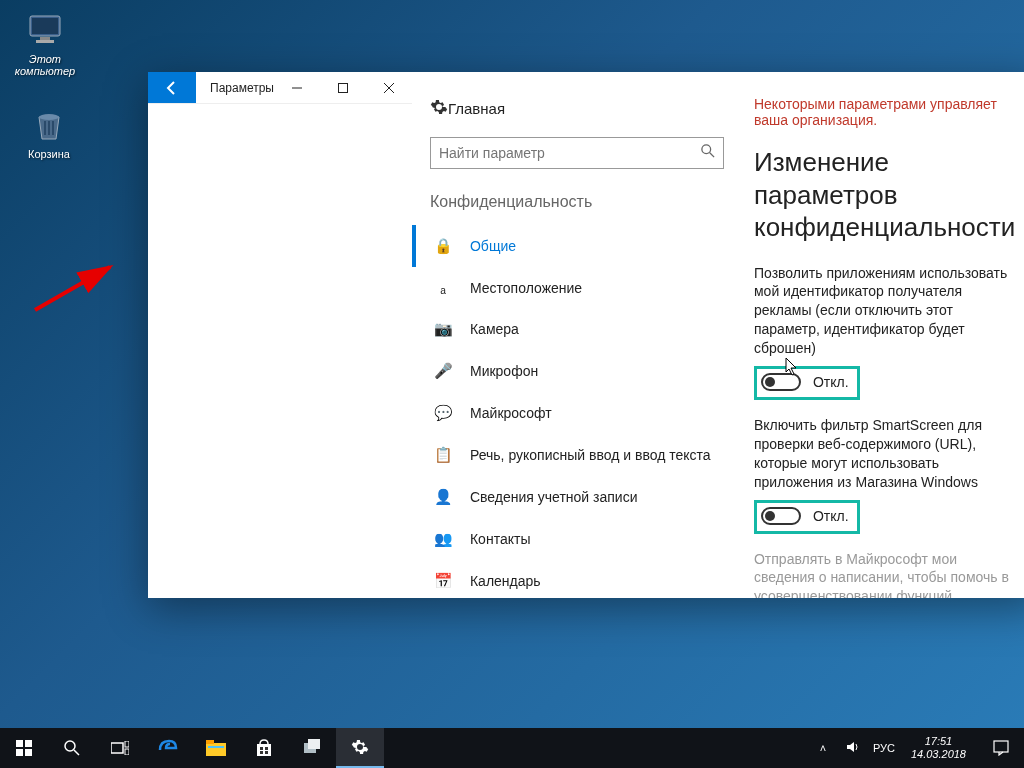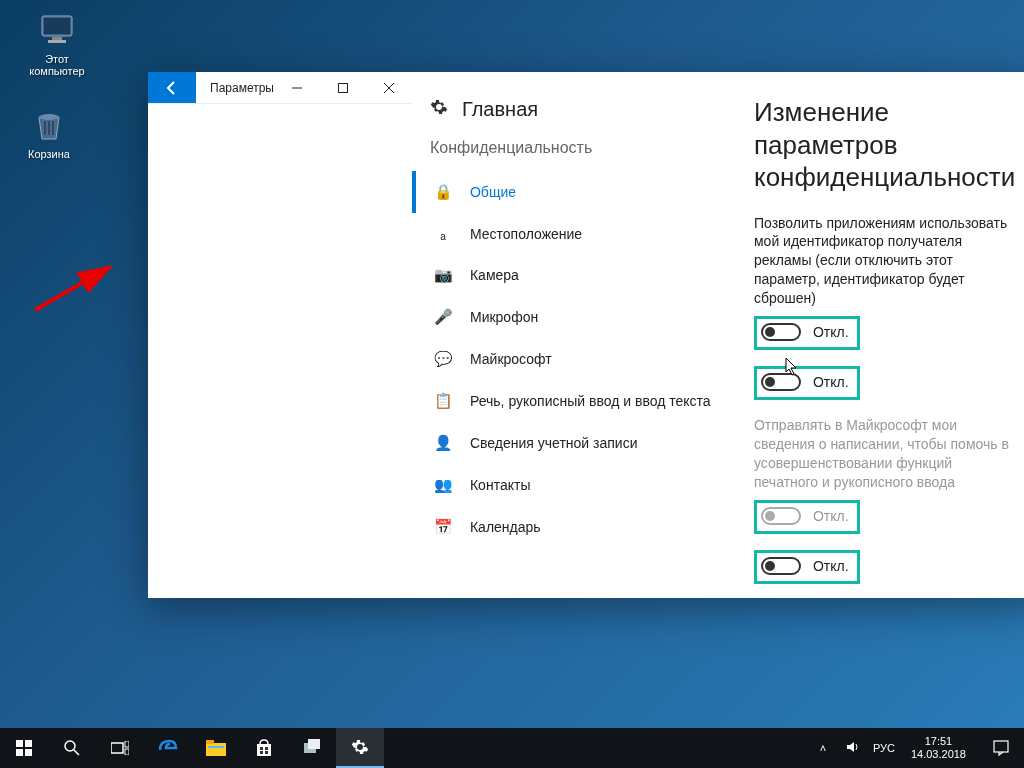--- a/index.html
+++ b/index.html
@@ -3,37 +3,37 @@
 <meta charset="utf-8">
 <style>
 * { margin: 0; padding: 0; box-sizing: border-box; font-family: "Segoe UI", Tahoma, sans-serif; }
 html, body { width: 1024px; height: 768px; overflow: hidden; }
 body { background: linear-gradient(135deg, #0a3d62 0%, #1e5a8e 40%, #2a7cb8 100%); position: relative; }
 
 
 .desktop-icon { position: absolute; width: 74px; text-align: center; color: #fff; font-size: 11px; cursor: pointer; }
 .desktop-icon .ico { width: 40px; height: 40px; margin: 0 auto 3px; display: flex; align-items: center; justify-content: center; }
 .desktop-icon .lbl { text-shadow: 1px 1px 2px rgba(0,0,0,.6); }
-#di-pc { top: 10px; left: 20px; }
+#di-pc { top: 10px; left: 8px; font-style: italic; }
 #di-bin { top: 105px; left: 12px; }
 
 
 .arrow-annot { position: absolute; top: 255px; left: 30px; width: 90px; height: 60px; pointer-events: none; }
 
 
 .settings-window { position: absolute; top: 72px; left: 116px; width: 894px; height: 526px; background: #fff; box-shadow: 0 10px 40px rgba(0,0,0,.4); display: flex; flex-direction: row; margin-left: 32px; }
 .titlebar { height: 32px; background: #fff; display: flex; align-items: stretch; border-bottom: 1px solid #eee; }
 .tb-back { width: 48px; background: #0078d7; color: #fff; display: flex; align-items: center; justify-content: center; font-size: 18px; }
 .tb-title { flex: 1; display: flex; align-items: center; padding-left: 14px; font-size: 12px; color: #222; }
 .tb-btns { display: flex; }
 .tb-btn { width: 46px; display: flex; align-items: center; justify-content: center; font-size: 12px; color: #222; }
 
 .window-body { flex: 1; display: flex; overflow: hidden; }
 .sidebar { width: 330px; padding: 20px 0 0 0; overflow-y: auto; }
-.home-row { display: flex; align-items: center; gap: 14px; padding: 6px 0 18px 18px; font-size: 20px; color: #222; }
+.home-row { display: flex; align-items: center; padding: 6px 0 18px 18px; font-size: 15px; color: #222; }
 .search-box { margin: 0 18px 24px 18px; height: 32px; border: 1px solid #999; display: flex; align-items: center; padding: 0 8px; }
 .search-box input { flex: 1; border: none; outline: none; font-size: 14px; color: #666; }
 .section-label { padding: 0 18px 14px 18px; font-size: 16px; color: #666; }
 .nav { display: flex; flex-direction: column; }
 .nav-item { display: flex; align-items: center; gap: 18px; padding: 12px 18px; font-size: 14px; color: #222; cursor: pointer; border-left: 4px solid transparent; }
 .nav-item.active { border-left-color: #0078d7; color: #0078d7; }
 .nav-item .ni-ico { width: 18px; text-align: center; font-size: 15px; }
 
 .content { flex: 1; padding: 24px 24px 0 12px; overflow-y: auto; }
 .org-notice { color: #c0392b; font-size: 14px; margin-bottom: 18px; }
@@ -52,21 +52,21 @@
 
 
 .cursor { position: absolute; top: 357px; left: 785px; font-size: 16px; color: #000; pointer-events: none; }
 
 
 .taskbar { position: absolute; bottom: 0; left: 0; right: 0; height: 40px; background: #101318; display: flex; align-items: stretch; color: #fff; }
 .tb-left { display: flex; }
 .tb-ico { width: 48px; display: flex; align-items: center; justify-content: center; font-size: 16px; cursor: pointer; }
 .tb-ico.active { background: #2a2e35; border-bottom: 2px solid #76b9ed; }
 .tb-right { margin-left: auto; display: flex; align-items: center; gap: 10px; padding-right: 4px; font-size: 11px; }
-.clock { text-align: center; line-height: 1.2; padding: 0 6px; }
+.clock { text-align: center; line-height: 1.2; padding: 0 6px; font-style: italic; }
 .tray-ico { width: 20px; text-align: center; cursor: pointer; }
 .lang { font-size: 11px; cursor: pointer; }
 .notif { width: 38px; display: flex; align-items: center; justify-content: center; cursor: pointer; }
 </style>
 </head>
 <body>
 
 <div id="di-pc" class="desktop-icon">
   <div class="ico">
     <svg width="40" height="40" viewBox="0 0 40 40">
@@ -129,20 +129,27 @@
   </div>
 
   <div class="window-body">
     <div class="sidebar">
       <div class="home-row">
         <span><svg width="18" height="18" viewBox="0 0 24 24">
               <path fill="#333" d="M12 8a4 4 0 100 8 4 4 0 000-8zm9 4a7 7 0 01-.1 1.2l2.1 1.6-2 3.5-2.5-1a7 7 0 01-2 1.2l-.4 2.7h-4l-.4-2.7a7 7 0 01-2-1.2l-2.5 1-2-3.5 2.1-1.6A7 7 0 013 12a7 7 0 01.1-1.2L1 9.2l2-3.5 2.5 1a7 7 0 012-1.2L7.9 2.8h4l.4 2.7a7 7 0 012 1.2l2.5-1 2 3.5-2.1 1.6c.1.4.1.8.1 1.2z"></path>
             </svg></span>
         <span>Главная</span>
       </div>
+      <div class="search-box">
+        <input placeholder="Найти параметр" style="">
+        <span><svg width="14" height="14" viewBox="0 0 16 16">
+              <circle cx="6" cy="6" r="5" stroke="#666" fill="none" stroke-width="1.5"></circle>
+              <line x1="10" y1="10" x2="15" y2="15" stroke="#666" stroke-width="1.5"></line>
+            </svg></span>
+      </div>
       <div class="section-label">Конфиденциальность</div>
       <div class="nav">
         <div class="nav-item active">
             <span class="ni-ico">🔒</span>
             <span>Общие</span>
           </div>
         <div class="nav-item">
             <span class="ni-ico">ₐ</span>
             <span>Местоположение</span>
           </div>
@@ -171,33 +178,35 @@
             <span>Контакты</span>
           </div>
         <div class="nav-item">
             <span class="ni-ico">📅</span>
             <span>Календарь</span>
           </div>
       </div>
     </div>
 
     <div class="content">
+      <div class="org-notice">Некоторыми параметрами управляет ваша организация.</div>
       <h1>Изменение параметров конфиденциальности</h1>
 
       <div class="setting-block">
         <div class="setting-desc">Позволить приложениям использовать мой идентификатор получателя рекламы (если отключить этот параметр, идентификатор будет сброшен)</div>
         <div class="toggle-row highlighted">
           <div class="toggle">
               <div class="knob"></div>
             </div>
           <span class="toggle-label">Откл.</span>
         </div>
       </div>
 
       <div class="setting-block">
+        <div class="setting-desc">Включить фильтр SmartScreen для проверки веб-содержимого (URL), которые могут использовать приложения из Магазина Windows</div>
         <div class="toggle-row highlighted">
           <div class="toggle">
               <div class="knob"></div>
             </div>
           <span class="toggle-label">Откл.</span>
         </div>
       </div>
 
       <div class="setting-block">
         <div class="setting-desc disabled">Отправлять в Майкрософт мои сведения о написании, чтобы помочь в усовершенствовании функций печатного и рукописного ввода</div>

